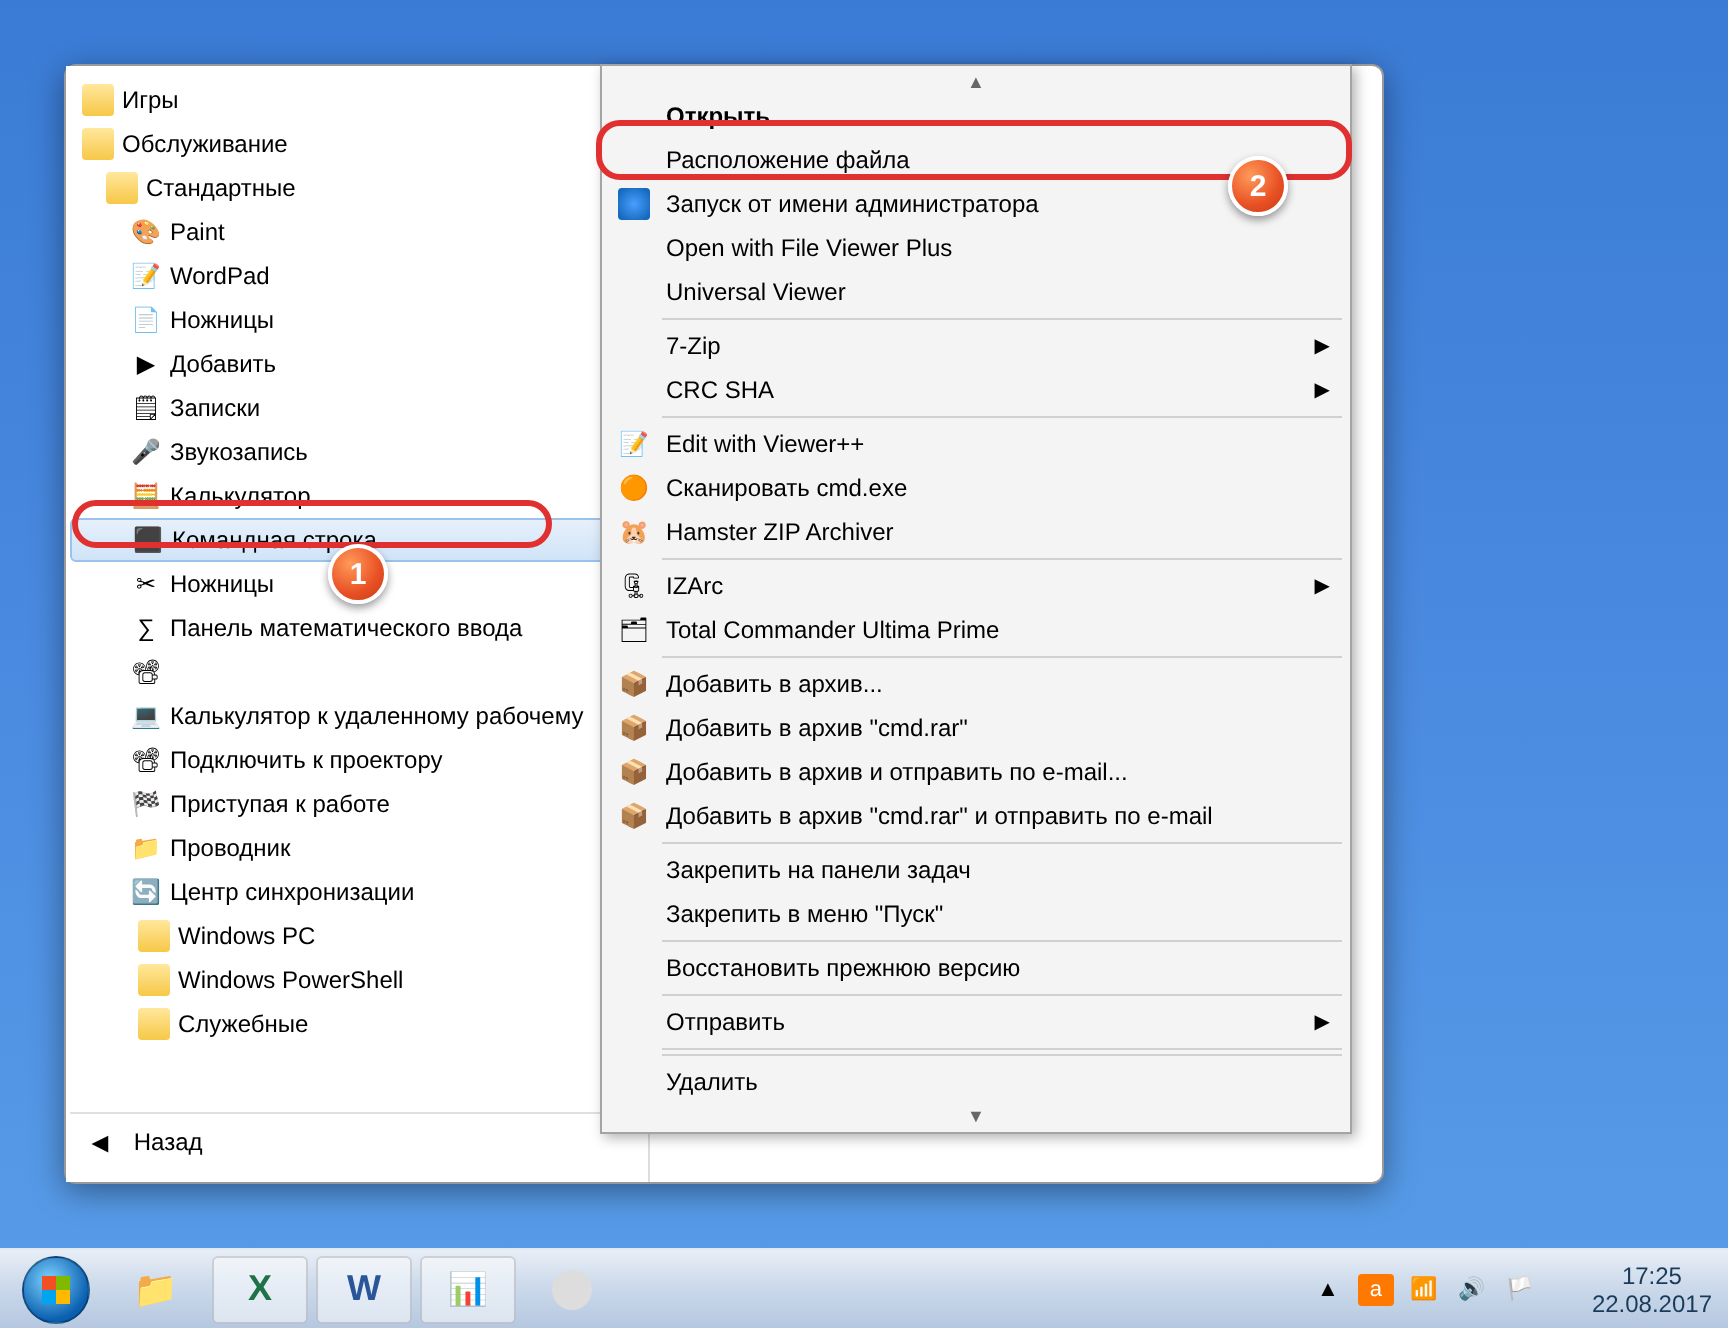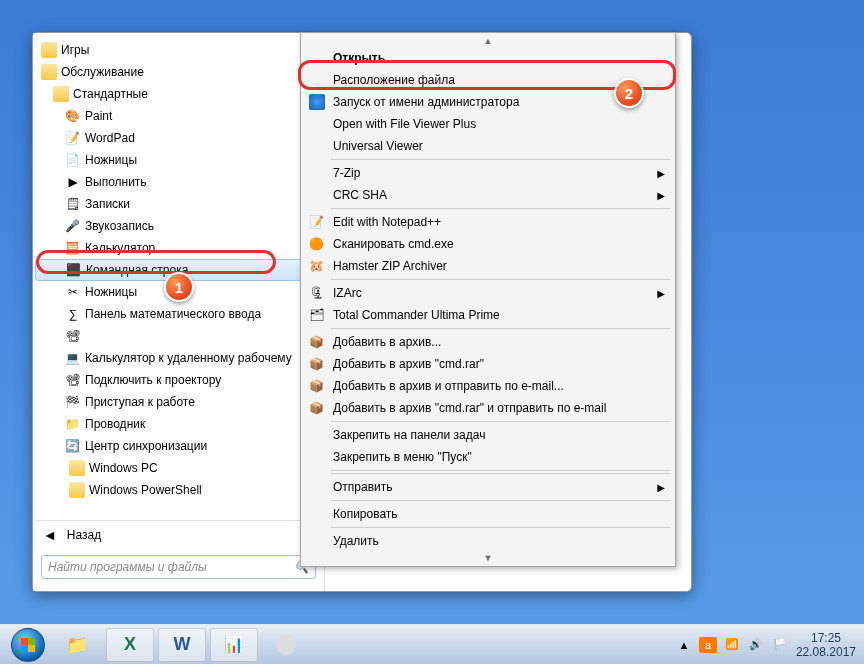--- a/index.html
+++ b/index.html
@@ -27,21 +27,21 @@
 .callout{width:30px;height:30px;border-radius:50%;background:radial-gradient(circle at 35% 30%,#ff9a5a,#e85024 60%,#c83a10);border:2px solid #fff;box-shadow:0 2px 4px rgba(0,0,0,.4);color:#fff;font-weight:700;font-size:15px;display:flex;align-items:center;justify-content:center;position:absolute;z-index:50;}
 .taskbar{position:absolute;bottom:0;left:0;right:0;height:40px;background:linear-gradient(to bottom,#e8eef6,#cad8ea 50%,#b5c8e0);border-top:1px solid rgba(255,255,255,.6);display:flex;align-items:center;}
 .start-btn{width:48px;height:38px;margin-left:4px;display:flex;align-items:center;justify-content:center;}
 .orb{width:34px;height:34px;border-radius:50%;background:radial-gradient(circle at 40% 35%,#7fd4ff,#0a5fb0 70%);border:1px solid rgba(0,0,0,.3);position:relative;display:flex;flex-wrap:wrap;align-items:center;justify-content:center;}
 .flag{width:14px;height:14px;display:grid;grid-template-columns:7px 7px;grid-template-rows:7px 7px;}
 .flag div:nth-child(1){background:#f25022;}.flag div:nth-child(2){background:#7fba00;}.flag div:nth-child(3){background:#00a4ef;}.flag div:nth-child(4){background:#ffb900;}
 .tb-item{width:48px;height:34px;margin:0 2px;border-radius:3px;display:flex;align-items:center;justify-content:center;}
 .tb-item.active{background:rgba(255,255,255,.5);border:1px solid rgba(0,0,0,.15);}
 .tray{margin-left:auto;display:flex;align-items:center;padding-right:8px;}
 .tray-ico{width:18px;height:16px;margin:0 3px;display:flex;align-items:center;justify-content:center;font-size:11px;}
-.clock{font-size:12px;color:#1a3a5a;text-align:center;margin-left:4px;line-height:14px;}
+.clock{font-size:12px;color:#1a3a5a;text-align:center;margin-left:24px;line-height:14px;}
 .scroll-arrow{text-align:center;font-size:9px;color:#666;padding:1px 0;}
 .shield{background:radial-gradient(circle,#4a9eff,#0a5fb0);border-radius:2px;}
 </style>
 </head>
 <body>
 
 <div class="start-menu">
   <div class="left-panel">
     <div class="programs" id="programs">
         <div class="item folder">
@@ -63,21 +63,21 @@
         <div class="item sub">
           <span class="ico">📝</span>
           <span>WordPad</span>
         </div>
         <div class="item sub">
           <span class="ico">📄</span>
           <span>Ножницы</span>
         </div>
         <div class="item sub">
           <span class="ico">▶</span>
-          <span>Выполнить</span>
+          <span>Добавить</span>
         </div>
         <div class="item sub">
           <span class="ico">🗒</span>
           <span>Записки</span>
         </div>
         <div class="item sub">
           <span class="ico">🎤</span>
           <span>Звукозапись</span>
         </div>
         <div class="item sub">
@@ -120,28 +120,28 @@
           <span>Центр синхронизации</span>
         </div>
         <div class="item deep folder">
           <span class="ico folder-ico"></span>
           <span>Windows PC</span>
         </div>
         <div class="item deep folder">
           <span class="ico folder-ico"></span>
           <span>Windows PowerShell</span>
         </div>
+        <div class="item deep folder">
+          <span class="ico folder-ico"></span>
+          <span>Служебные</span>
+        </div>
       </div>
     <div class="back-row">
       <span style="margin-right:10px;font-size:14px;">◄</span>
       <span>Назад</span>
-    </div>
-    <div class="search-box">
-      <span>Найти программы и файлы</span>
-      <span class="mag">🔍</span>
     </div>
   </div>
 </div>
 
 <div class="ctx-menu" id="ctx">
   <div class="scroll-arrow">▲</div>
   <div id="ctx-items">
       <div class="ctx-item bold">
         <span>Открыть</span>
       </div>
@@ -163,21 +163,21 @@
         <span>7-Zip</span>
         <span class="submenu-arrow">▶</span>
       </div>
       <div class="ctx-item">
         <span>CRC SHA</span>
         <span class="submenu-arrow">▶</span>
       </div>
       <div class="ctx-sep"></div>
       <div class="ctx-item">
         <span class="ci">📝</span>
-        <span>Edit with Notepad++</span>
+        <span>Edit with Viewer++</span>
       </div>
       <div class="ctx-item">
         <span class="ci">🟠</span>
         <span>Сканировать cmd.exe</span>
       </div>
       <div class="ctx-item">
         <span class="ci">🐹</span>
         <span>Hamster ZIP Archiver</span>
       </div>
       <div class="ctx-sep"></div>
@@ -208,29 +208,29 @@
         <span>Добавить в архив "cmd.rar" и отправить по e-mail</span>
       </div>
       <div class="ctx-sep"></div>
       <div class="ctx-item">
         <span>Закрепить на панели задач</span>
       </div>
       <div class="ctx-item">
         <span>Закрепить в меню "Пуск"</span>
       </div>
       <div class="ctx-sep"></div>
+      <div class="ctx-item">
+        <span>Восстановить прежнюю версию</span>
+      </div>
       <div class="ctx-sep"></div>
       <div class="ctx-item">
         <span>Отправить</span>
         <span class="submenu-arrow">▶</span>
       </div>
       <div class="ctx-sep"></div>
-      <div class="ctx-item">
-        <span>Копировать</span>
-      </div>
       <div class="ctx-sep"></div>
       <div class="ctx-item">
         <span>Удалить</span>
       </div>
     </div>
   <div class="scroll-arrow">▼</div>
 </div>
 
 <div class="highlight-box" style="left:36px;top:250px;width:240px;height:24px;"></div>
 <div class="callout" style="left:164px;top:272px;">1</div>

